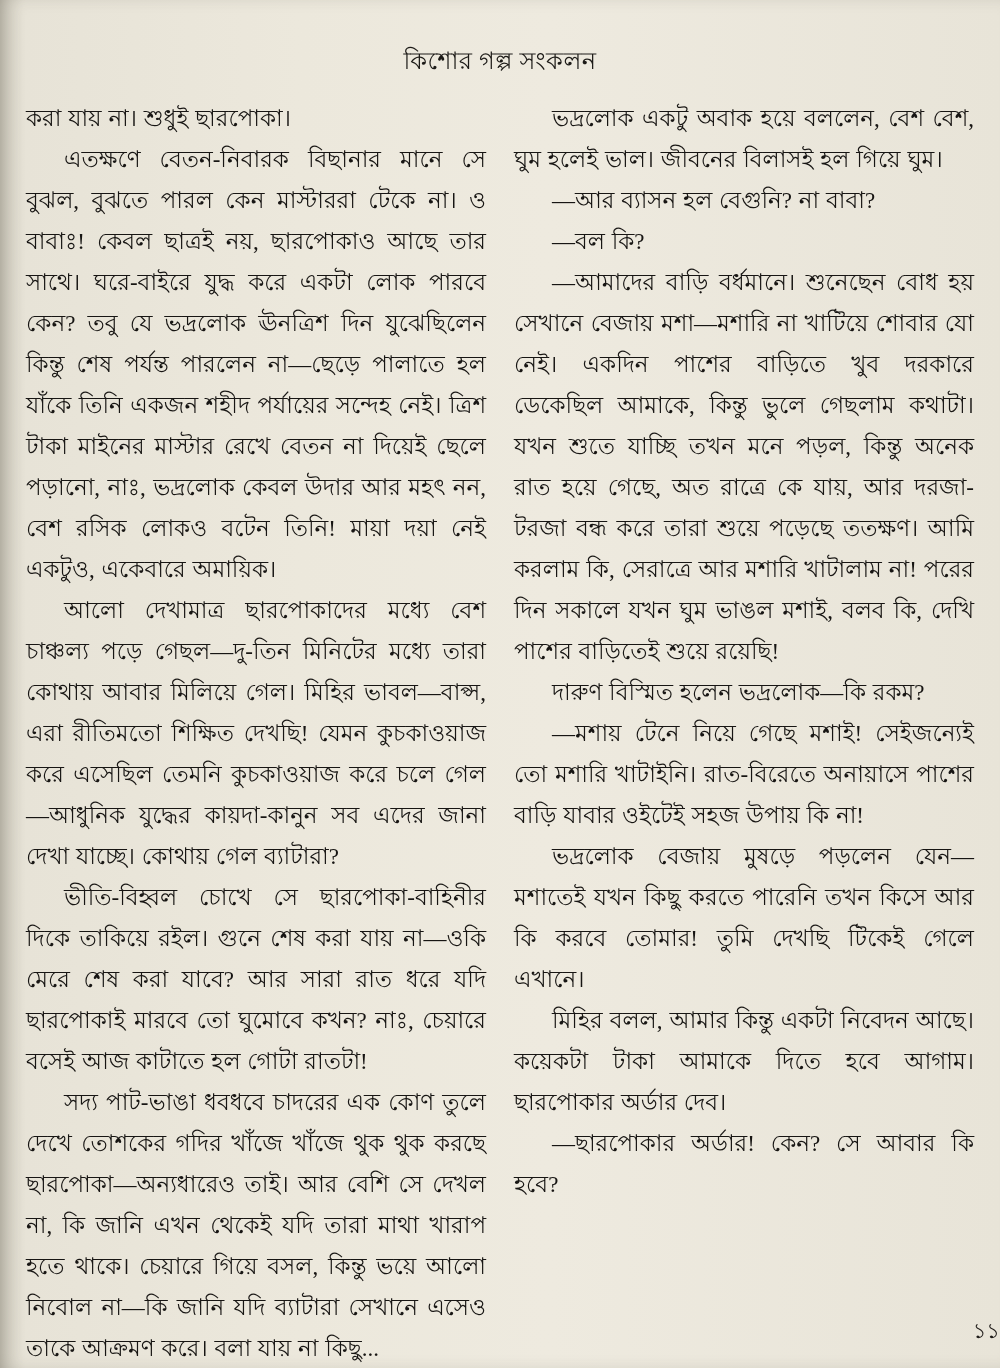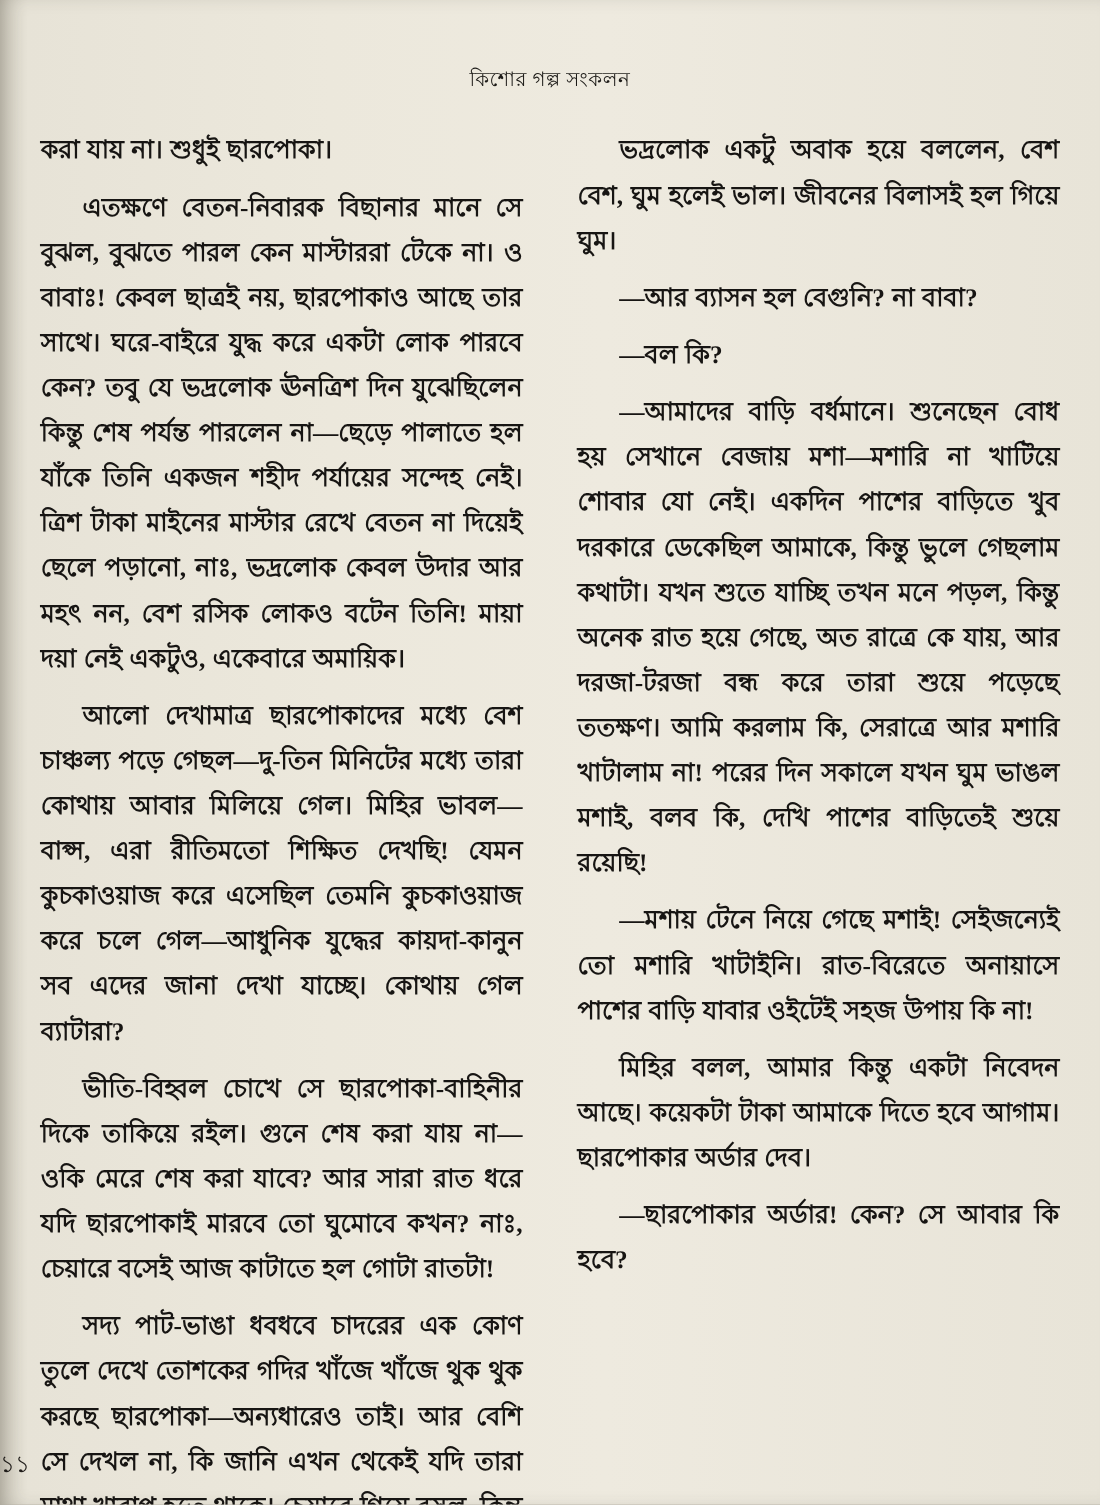--- a/index.html
+++ b/index.html
@@ -14,51 +14,49 @@
     margin: 0 auto;
     background: linear-gradient(90deg, #d7d3c6 0%, #e7e3d7 2.5%, #ece8dc 30%, #eeeadf 55%, #e8e4d8 100%);
     box-shadow: inset 12px 0 22px -12px rgba(60,55,45,0.45);
     overflow: hidden;
     font-family: "Liberation Serif", "DejaVu Serif", serif;
     color: #171513;
   }
   .header {
     padding-top: 42px;
     text-align: center;
-    font-size: 18px;
+    font-size: 24px;
     letter-spacing: 0.5px;
     color: #1c1a17;
-    margin-top: 16px;
   }
   .columns {
     display: flex;
     gap: 28px;
     padding: 16px 26px 0 26px;
     box-sizing: border-box;
   }
   .col {
     flex: 1 1 0;
     text-align: justify;
     font-size: 23px;
     line-height: 41px;
     word-spacing: 1px;
   }
   .para {
-    margin: 11px;
-    font-weight: bold;
+    margin: 0;
   }
   .para.indent {
     text-indent: 38px;
   }
   .page-number {
     position: absolute;
     left: 0;
     right: 0;
     bottom: 18px;
-    text-align: left;
+    text-align: right;
     font-size: 21px;
     color: #201d1a;
   }
 </style>
 </head>
 <body>
 
 <div class="page">
 
   <div class="header">কিশোর গল্প সংকলন</div>
@@ -73,21 +71,23 @@
       <p class="para indent">সদ্য পাট-ভাঙা ধবধবে চাদরের এক কোণ তুলে দেখে তোশকের গদির খাঁজে খাঁজে থুক থুক করছে ছারপোকা—অন্যধারেও তাই। আর বেশি সে দেখল না, কি জানি এখন থেকেই যদি তারা মাথা খারাপ হতে থাকে। চেয়ারে গিয়ে বসল, কিন্তু ভয়ে আলো নিবোল না—কি জানি যদি ব্যাটারা সেখানে এসেও তাকে আক্রমণ করে। বলা যায় না কিছু...</p>
       <p class="para indent">পরদিন মন্টুর বাবা জিজ্ঞাসা করলেন, বেশ ঘুম হয়েছিল রাত্রে?</p>
 
     </div>
 
     <div class="col">
       <p class="para indent">ভদ্রলোক একটু অবাক হয়ে বললেন, বেশ বেশ, ঘুম হলেই ভাল। জীবনের বিলাসই হল গিয়ে ঘুম।</p>
       <p class="para indent">—আর ব্যাসন হল বেগুনি? না বাবা?</p>
       <p class="para indent">—বল কি?</p>
       <p class="para indent">—আমাদের বাড়ি বর্ধমানে। শুনেছেন বোধ হয় সেখানে বেজায় মশা—মশারি না খাটিয়ে শোবার যো নেই। একদিন পাশের বাড়িতে খুব দরকারে ডেকেছিল আমাকে, কিন্তু ভুলে গেছলাম কথাটা। যখন শুতে যাচ্ছি তখন মনে পড়ল, কিন্তু অনেক রাত হয়ে গেছে, অত রাত্রে কে যায়, আর দরজা-টরজা বন্ধ করে তারা শুয়ে পড়েছে ততক্ষণ। আমি করলাম কি, সেরাত্রে আর মশারি খাটালাম না! পরের দিন সকালে যখন ঘুম ভাঙল মশাই, বলব কি, দেখি পাশের বাড়িতেই শুয়ে রয়েছি!</p>
+      <p class="para indent">দারুণ বিস্মিত হলেন ভদ্রলোক—কি রকম?</p>
       <p class="para indent">—মশায় টেনে নিয়ে গেছে মশাই! সেইজন্যেই তো মশারি খাটাইনি। রাত-বিরেতে অনায়াসে পাশের বাড়ি যাবার ওইটেই সহজ উপায় কি না!</p>
+      <p class="para indent">ভদ্রলোক বেজায় মুষড়ে পড়লেন যেন—মশাতেই যখন কিছু করতে পারেনি তখন কিসে আর কি করবে তোমার! তুমি দেখছি টিকেই গেলে এখানে।</p>
       <p class="para indent">মিহির বলল, আমার কিন্তু একটা নিবেদন আছে। কয়েকটা টাকা আমাকে দিতে হবে আগাম। ছারপোকার অর্ডার দেব।</p>
       <p class="para indent">—ছারপোকার অর্ডার! কেন? সে আবার কি হবে?</p>
 
     </div>
 
   </div>
 
   <div class="page-number">১১</div>
 
 </div>

